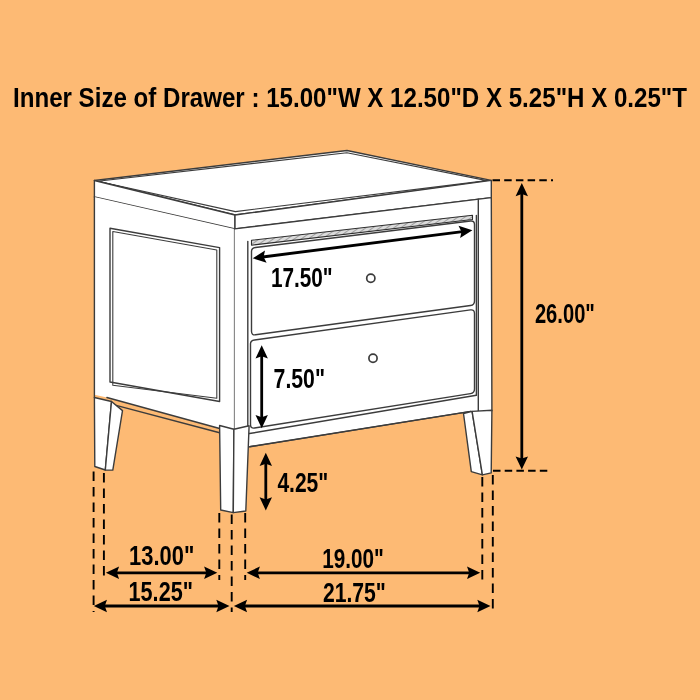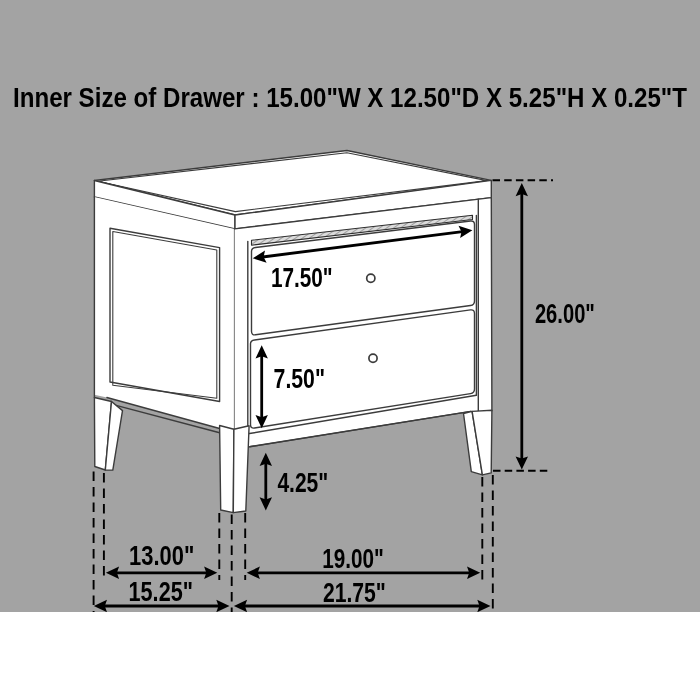--- a/index.html
+++ b/index.html
@@ -1,16 +1,16 @@
 <!DOCTYPE html>
 <html><head>
 <meta charset="utf-8">
 <style>
   html,body{margin:0;padding:0;background:#ffffff;}
-  .page{width:700px;height:612px;position:relative;background:#a3a3a3;overflow:hidden;}
+  .page{width:700px;height:700px;position:relative;background:#fdba74;overflow:hidden;}
   svg{position:absolute;left:0;top:0;}
   text{font-family:"Liberation Sans",sans-serif;font-weight:bold;fill:#000;}
 </style>
 </head>
 <body>
 <div class="page">
 <svg width="700" height="700" viewBox="0 0 700 700">
   <defs>
     <pattern id="hatch" width="4" height="4" patternUnits="userSpaceOnUse" patternTransform="rotate(55)">
       <rect width="4" height="4" fill="#dcdcdc"></rect>

